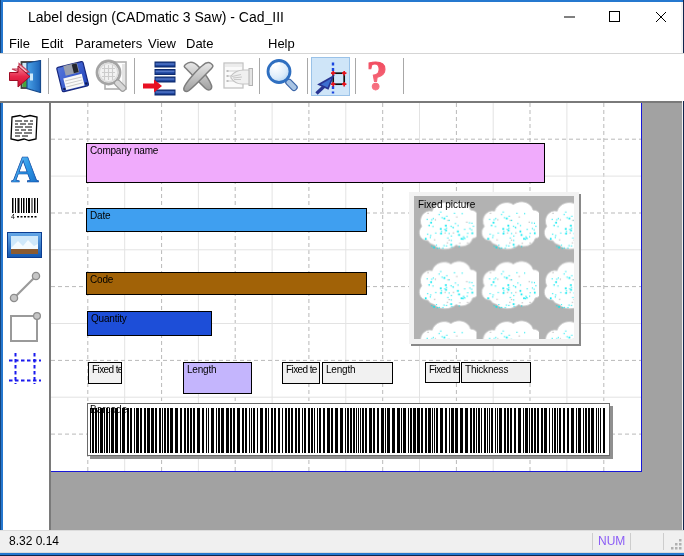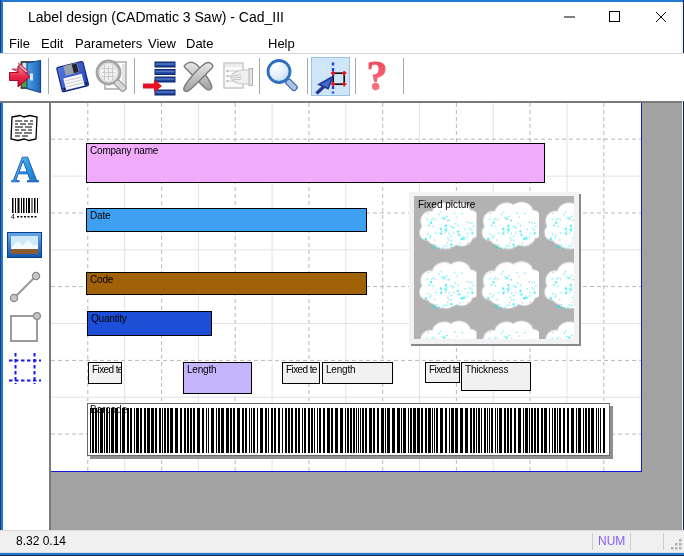--- a/index.html
+++ b/index.html
@@ -204,21 +204,21 @@
 
 <div class="box" style="left:86px;top:143px;width:459px;height:40px;background:#f0abfc;">Company name</div>
 <div class="box" style="left:86px;top:208px;width:281px;height:24px;background:#3f9ff0;">Date</div>
 <div class="box" style="left:86px;top:260px;width:281px;height:23px;background:#a16207;margin-top:12px;">Code</div>
 <div class="box" style="left:87px;top:311px;width:125px;height:25px;background:#1d4ed8;">Quantity</div>
 <div class="box" style="left:88px;top:362px;width:34px;height:22px;background:#f1f1f1;letter-spacing:-0.6px;">Fixed te</div>
 <div class="box" style="left:183px;top:362px;width:69px;height:32px;background:#c4b5fd;">Length</div>
 <div class="box" style="left:282px;top:362px;width:38px;height:22px;background:#f1f1f1;letter-spacing:-0.6px;">Fixed te</div>
 <div class="box" style="left:322px;top:362px;width:71px;height:22px;background:#f1f1f1;">Length</div>
 <div class="box" style="left:425px;top:362px;width:35px;height:21px;background:#f1f1f1;letter-spacing:-0.6px;">Fixed te</div>
-<div class="box" style="left:461px;top:362px;width:70px;height:29px;background:#f1f1f1;">Thickness</div>
+<div class="box" style="left:461px;top:362px;width:70px;height:21px;background:#f1f1f1;">Thickness</div>
 
 <div class="abs" style="left:409px;top:192px;width:170px;height:152px;background:#f2f2f2;box-shadow:2px 2px 0 #898989;"></div>
 <svg class="abs" style="left:414px;top:196px;" width="160" height="143" viewBox="0 0 160 143">
 <defs>
 <g id="cloud">
 <path d="M12 38 C4 38, 1 30, 6 25 C2 18, 8 9, 16 11 C18 4, 28 1, 34 5 C41 0, 51 3, 53 10 C59 10, 63 16, 60 22 C65 27, 62 35, 55 36 C53 42, 45 45, 39 42 C34 47, 22 47, 18 42 C15 41, 13 40, 12 38 Z" fill="#ffffff" stroke="#c4c4c4" stroke-width="0.8"></path>
 <rect x="22.2" y="13.6" width="1" height="1" fill="#00e8f0"></rect>
 <rect x="26.9" y="16.9" width="1.6" height="1.6" fill="#00e8f0"></rect>
 <rect x="34.3" y="43.1" width="1" height="1" fill="#00e8f0"></rect>
 <rect x="25.8" y="44.1" width="1" height="1" fill="#00e8f0"></rect>
@@ -531,21 +531,21 @@
 <svg class="abs" style="left:8px;top:351px;" width="34" height="34" viewBox="0 0 34 34">
 <g stroke="#1a1aee" stroke-width="2" stroke-dasharray="3.5,2.5">
 <line x1="7.5" y1="2" x2="7.5" y2="33"></line>
 <line x1="26.5" y1="2" x2="26.5" y2="33"></line>
 <line x1="1" y1="9.5" x2="33" y2="9.5"></line>
 <line x1="1" y1="29.5" x2="33" y2="29.5"></line>
 </g>
 </svg>
 
 <div class="abs" style="left:0;top:530px;width:684px;height:22px;background:#f0f0f0;border-top:1px solid #dcdcdc;"></div>
-<div class="abs" style="left:16px;top:534px;font-size:12px;color:#000;">8.32 0.14</div>
+<div class="abs" style="left:9px;top:534px;font-size:12px;color:#000;">8.32 0.14</div>
 <div class="abs" style="left:592px;top:533px;width:1px;height:17px;background:#cdcdcd;"></div>
 <div class="abs" style="left:630px;top:533px;width:1px;height:17px;background:#cdcdcd;"></div>
 <div class="abs" style="left:663px;top:533px;width:1px;height:17px;background:#cdcdcd;"></div>
 <div class="abs" style="left:598px;top:534px;font-size:12px;color:#8b5cf6;">NUM</div>
 <svg class="abs" style="left:670px;top:538px;" width="13" height="13" viewBox="0 0 13 13">
 <g fill="#b0b0b0">
 <rect x="9" y="1" width="2.5" height="2.5"></rect>
       <rect x="9" y="5" width="2.5" height="2.5"></rect>
       <rect x="9" y="9" width="2.5" height="2.5"></rect>
 <rect x="5" y="5" width="2.5" height="2.5"></rect>

